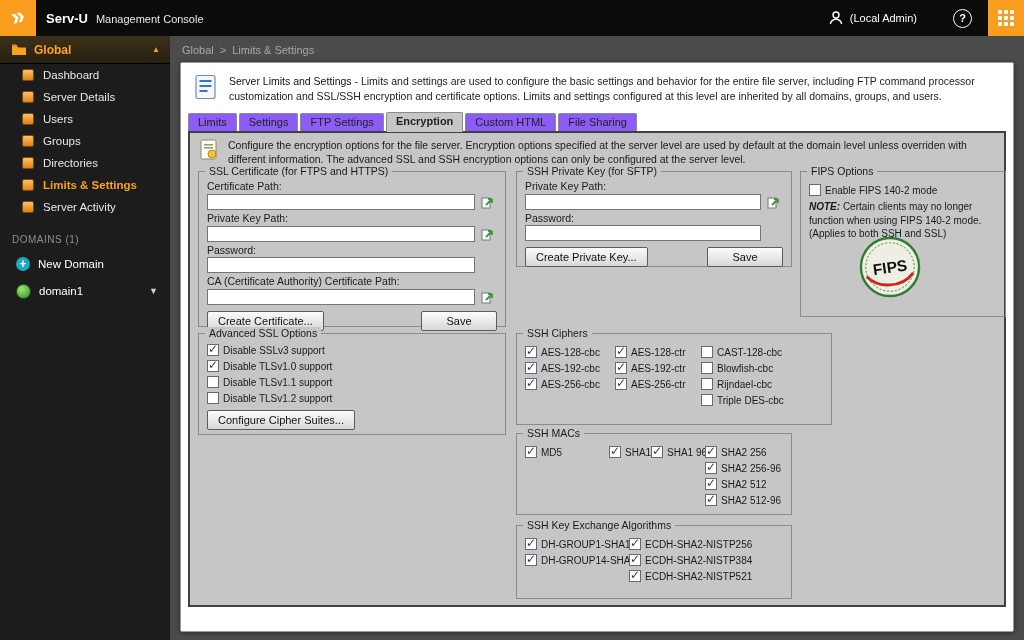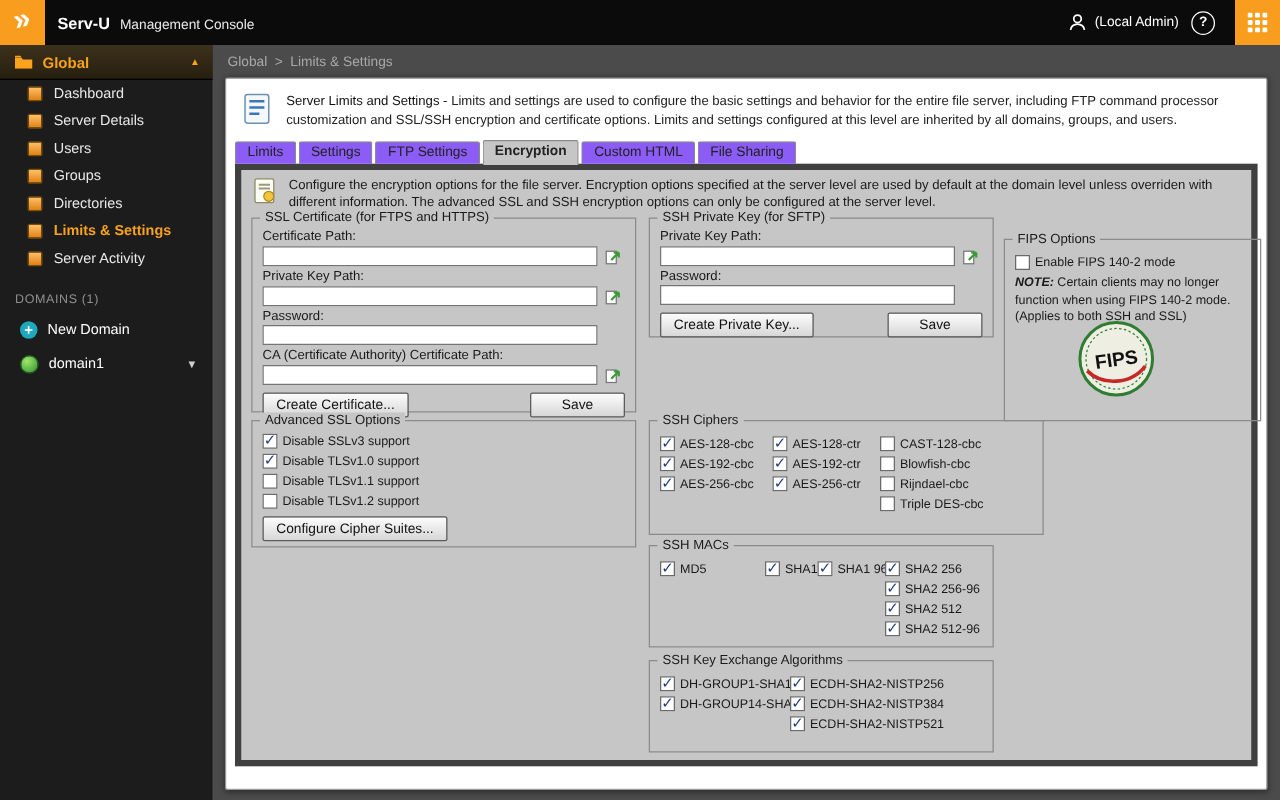--- a/index.html
+++ b/index.html
@@ -9,21 +9,21 @@
     color:#111;
   }
   
   .topbar{position:absolute;left:0;top:0;right:0;height:36px;background:#0b0b0b;display:flex;align-items:center;z-index:10;}
   .logo{width:36px;height:36px;background:#f99d1e;display:flex;align-items:center;justify-content:center;flex:0 0 auto;}
   .logo .gl{color:#fff;font-weight:bold;font-size:24px;transform:rotate(-14deg);line-height:1;margin-top:-4px;}
   .brand{margin-left:10px;display:flex;align-items:baseline;gap:8px;}
   .brand .b1{color:#fff;font-weight:bold;font-size:13px;}
   .brand .b2{color:#e9e9e9;font-size:11px;}
   .tb-right{margin-left:auto;display:flex;align-items:center;height:36px;}
-  .account{display:flex;align-items:center;gap:6px;color:#fff;font-size:11px;margin-right:10px;cursor:pointer;}
+  .account{display:flex;align-items:center;gap:6px;color:#fff;font-size:11px;margin-right:36px;cursor:pointer;}
   .helpbtn{width:17px;height:17px;border:1.5px solid #fff;border-radius:50%;color:#fff;font-size:11px;font-weight:bold;display:flex;align-items:center;justify-content:center;margin-right:16px;cursor:pointer;}
   .appgrid{width:36px;height:36px;background:#f99d1e;display:flex;align-items:center;justify-content:center;cursor:pointer;}
   
   .sidebar{position:absolute;left:0;top:36px;bottom:0;width:170px;background:#1c1c1c;z-index:5;}
   .side-global{height:27px;display:flex;align-items:center;gap:8px;padding:0 10px 0 12px;background:linear-gradient(#3c311b,#271f0f);border-bottom:1px solid #000;color:#f9a21d;font-weight:bold;font-size:12px;cursor:pointer;}
   .side-global .chev{margin-left:auto;font-size:8px;color:#f9a21d;}
   .side-item{display:flex;align-items:center;gap:9px;height:22px;padding-left:22px;color:#e8e8e8;font-size:11.5px;cursor:pointer;}
   .bullet{width:10px;height:10px;border-radius:2px;background:linear-gradient(#ffc069,#e08214);border:1px solid #7a4d0d;flex:0 0 auto;}
   .side-item.active .side-label{color:#f9a21d;font-weight:bold;}
   .domains-label{padding:16px 0 6px 12px;color:#8f8f8f;font-size:10px;letter-spacing:.5px;}
@@ -38,21 +38,21 @@
   .breadcrumb{position:absolute;left:12px;top:8px;font-size:11px;color:#a8a8a8;display:flex;gap:6px;}
   .breadcrumb .root{cursor:pointer;}
   .panel{position:absolute;left:10px;right:10px;top:26px;bottom:8px;background:#fff;border:1px solid #9a9a9a;border-radius:2px;box-shadow:0 1px 5px rgba(0,0,0,.45);}
   .panel-header{display:flex;gap:10px;padding:11px 14px 0 12px;}
   .panel-header .txt{font-size:10.5px;line-height:1.4;color:#222;}
   .panel-header .b{font-weight:normal;color:#111;}
   
   .tabs{display:flex;align-items:flex-end;gap:2px;padding-left:7px;margin-top:9px;position:relative;z-index:3;}
   .tab{box-sizing:border-box;font-size:11px;line-height:13px;padding:2px 9px;background:#8b5cf6;border:1px solid #8a8a8a;border-bottom:none;border-radius:2px 2px 0 0;height:18px;color:#222;cursor:pointer;}
   .tab.active{height:20px;background:#c6c6c6;font-weight:bold;margin-bottom:-1px;position:relative;z-index:4;}
-  .tabcontent{position:relative;z-index:1;margin:0 7px;border:5px solid #404040;background:#c6c6c6;height:472px;}
+  .tabcontent{position:relative;z-index:1;margin:0 7px;border:2px solid #404040;background:#c6c6c6;height:472px;}
   
   .intro{position:absolute;top:6px;left:8px;right:10px;display:flex;gap:8px;}
   .intro .txt{font-size:10.5px;line-height:1.3;color:#1a1a1a;}
   .group{position:absolute;border:1px solid #8b8b8b;box-sizing:border-box;}
   .legend{position:absolute;top:-7px;left:6px;background:#c6c6c6;padding:0 4px;font-size:10.5px;color:#1a1a1a;white-space:nowrap;}
   .field-label{margin:2px 8px 1px;font-size:10.5px;line-height:12px;color:#1a1a1a;}
   .input-row{display:flex;align-items:center;margin:0 8px;gap:4px;}
   .tinput{flex:1;height:16px;border:1px solid #757575;background:#fff;font-size:11px;padding:0 3px;box-sizing:border-box;font-family:inherit;}
   .browse{width:18px;height:17px;background:transparent;border:none;padding:0;display:flex;align-items:center;justify-content:center;cursor:pointer;flex:0 0 auto;}
   .btns{display:flex;justify-content:space-between;margin:6px 8px 0;}
@@ -263,21 +263,21 @@
           <div class="input-row" style="padding-right:22px;">
             <input class="tinput" type="password" value="" style="">
           </div>
           <div class="btns">
             <button class="btn">Create Private Key...</button>
             <button class="btn save">Save</button>
           </div>
         </div>
       </div>
 
-      <div class="group" style="left:610px;top:55px;width:206px;height:146px;">
+      <div class="group" style="left:610px;top:38px;width:206px;height:146px;">
         <span class="legend">FIPS Options</span>
         <div class="cbrow" style="margin:12px 8px 0;">
           <span class="cb"></span>
           <span class="cblabel">Enable FIPS 140-2 mode</span>
         </div>
         <div class="note">
           <span class="b">NOTE:</span><span> Certain clients may no longer function when using FIPS 140-2 mode. (Applies to both SSH and SSL)</span>
         </div>
         <svg class="fips-badge" width="62" height="62" viewBox="0 0 64 64">
           <circle cx="32" cy="32" r="30" fill="#efeee2" stroke="#2e7d32" stroke-width="2.5"></circle>

